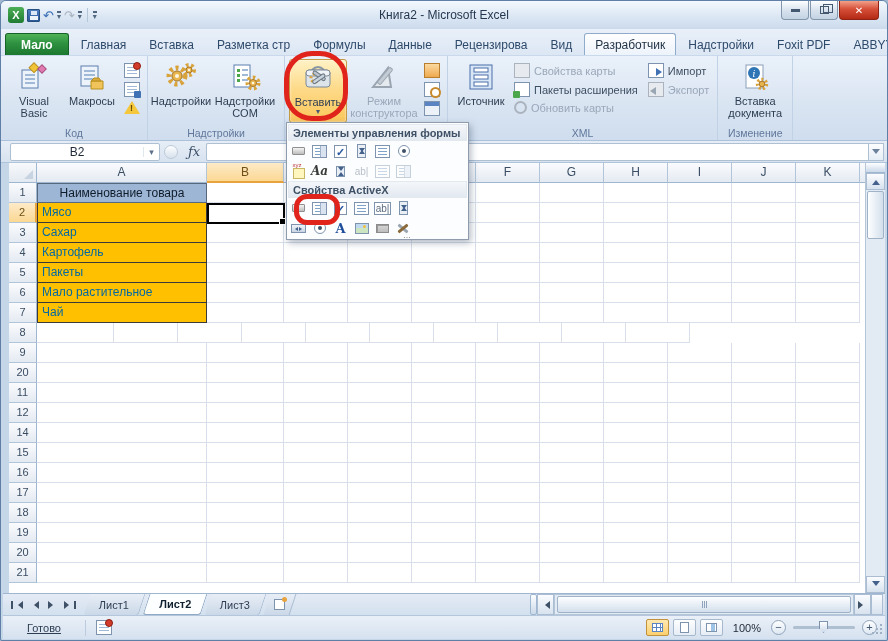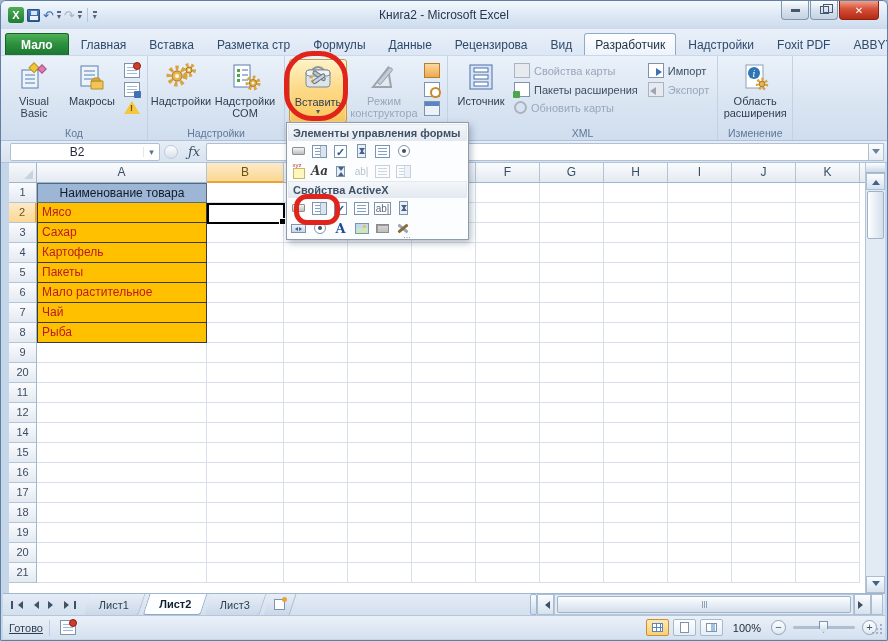--- a/index.html
+++ b/index.html
@@ -98,21 +98,21 @@
         text-align:center;line-height:19px;color:#3A4D63;flex:none;}
   .colh.sel{background:linear-gradient(#FDEAC8,#FBD893);border-bottom:2px solid #E8A33D;color:#6E4F14;line-height:18px;}
   .colh.fill{flex:1;border-right:none;}
   .grow{display:flex;height:20px;flex:none;}
   .rowh{width:28px;background:linear-gradient(#FAFBFD,#E4EAF2);border-right:1px solid #9FB6D0;border-bottom:1px solid #B2C4D8;
         text-align:center;font-size:11px;line-height:19px;color:#3A4D63;flex:none;}
   .rowh.sel{background:linear-gradient(#FDEAC8,#FBD893);border-right:2px solid #E8A33D;color:#6E4F14;}
   .cell{height:20px;border-right:1px solid #D8DFEA;border-bottom:1px solid #D8DFEA;flex:none;
         overflow:hidden;white-space:nowrap;line-height:19px;color:#111;}
   .cell.title{background:#9DB6D6;border:1px solid #55687E;text-align:center;color:#0F1B29;}
-  .cell.item{background:#FFC000;border-left:1px solid #3A3A3A;border-right:1px solid #3A3A3A;border-bottom:1px solid #3A3A3A;padding-left:4px;color:#b91c1c;}
+  .cell.item{background:#FFC000;border-left:1px solid #3A3A3A;border-right:1px solid #3A3A3A;border-bottom:1px solid #3A3A3A;padding-left:4px;color:#0369a1;}
   .selbox{position:absolute;left:198px;top:40px;width:78px;height:21px;border:2px solid #000;z-index:5;}
   .selbox::after{content:"";position:absolute;right:-3px;bottom:-3px;width:5px;height:5px;background:#000;border:1px solid #fff;}
 
   
   .vscroll{position:absolute;top:162px;right:2px;width:20px;height:430px;background:#E2EAF3;border-left:1px solid #B5C6D9;}
   .vs-split{height:10px;background:linear-gradient(#FDFEFF,#CBD9E9);border-bottom:1px solid #9FB6D0;}
   .vs-btn{height:17px;background:linear-gradient(#FBFCFE,#D7E2EE);border:1px solid #AABDD2;display:flex;align-items:center;justify-content:center;}
   .vs-btn.dn{position:absolute;bottom:0;left:0;right:0;}
   .tri-up{width:0;height:0;border:4px solid transparent;border-bottom:5px solid #44618C;margin-bottom:2px;}
   .tri-down{width:0;height:0;border:4px solid transparent;border-top:5px solid #44618C;margin-top:2px;}
@@ -182,21 +182,21 @@
   .hs-btn{width:17px;background:linear-gradient(#FBFCFE,#D7E2EE);border:1px solid #AABDD2;display:flex;align-items:center;justify-content:center;}
   .hs-track{width:300px;background:#E2EAF3;border:1px solid #B5C6D9;position:relative;}
   .hs-thumb{position:absolute;left:2px;top:1px;bottom:1px;right:2px;background:linear-gradient(#FDFEFF,#D3DFEC);
             border:1px solid #9FB2C8;border-radius:2px;display:flex;align-items:center;justify-content:center;gap:1px;}
   .grip{width:1px;height:7px;background:#8FA3BA;}
   .hs-end{width:12px;background:linear-gradient(#FBFCFE,#D7E2EE);border:1px solid #AABDD2;margin-right:2px;}
 
   
   .status{position:absolute;top:614px;left:2px;right:2px;height:24px;display:flex;align-items:center;
           background:linear-gradient(#EAF0F8,#D5E1EF);border-top:1px solid #B3C6DC;font-size:11px;color:#2E3E52;}
-  .st-ready{padding:0 6px;text-decoration:underline;}
+  .st-ready{padding:0 24px;text-decoration:underline;}
   .st-sep{width:1px;height:16px;background:#BCCBDD;}
   .st-macro{margin:0 10px;}
   .st-right{margin-left:auto;display:flex;align-items:center;gap:4px;margin-right:8px;}
   .vb{width:23px;height:17px;border:1px solid #A6B8CC;background:linear-gradient(#FDFEFF,#E6EDF5);
       display:flex;align-items:center;justify-content:center;border-radius:2px;}
   .vb.sel{background:linear-gradient(#FFE9B2,#FBD06F);border-color:#C2913B;}
   .vb-grid{width:11px;height:9px;border:1px solid #5B84C2;background:
       repeating-linear-gradient(90deg,#fff0 0 3px,#5B84C2 3px 4px),repeating-linear-gradient(#fff0 0 3px,#5B84C2 3px 4px),#fff;}
   .vb-page{width:9px;height:11px;border:1px solid #7E93AD;background:#fff;}
   .vb-break{width:11px;height:9px;border:1px solid #7E93AD;background:linear-gradient(90deg,#fff 0 4px,#9DC3E6 4px 8px,#fff 8px);}
@@ -389,21 +389,21 @@
 
     <div class="rgroup" style="border-right:1px solid #C2D2E6">
       <div class="bigbtn" style="width:66px">
         <svg width="30" height="30">
             <rect x="6" y="3" width="17" height="23" fill="#fff" stroke="#8CA0B8"></rect>
             <circle cx="14" cy="11" r="6" fill="#2E75B6"></circle>
             <text x="14" y="15" text-anchor="middle" font-size="9" font-family="DejaVu Serif" font-style="italic" fill="#fff">i</text>
             <circle cx="22" cy="22" r="4.5" fill="none" stroke="#D9A33C" stroke-width="3.5" stroke-dasharray="2 2"></circle>
             <circle cx="22" cy="22" r="2.8" fill="#E8B44C" stroke="#A8772A"></circle>
           </svg>
-        <span class="cap">Область расширения</span>
+        <span class="cap">Вставка документа</span>
       </div>
       <div class="grp-label">Изменение</div>
     </div>
     <div style="flex:1"></div>
   </div>
 
   <div class="frow">
     <div class="namebox">
       <span class="val">B2</span>
       <span class="arr">▾</span>
@@ -528,21 +528,20 @@
           <div class="cell" style="width: 64px;"></div>
           <div class="cell" style="width: 64px;"></div>
           <div class="cell" style="width: 64px;"></div>
           <div class="cell" style="width: 64px;"></div>
           <div class="cell" style="width: 64px;"></div>
           <div class="cell" style="width: 64px;"></div>
           <div class="cell" style="width: 64px;"></div>
         </div>
         <div class="grow">
           <div class="rowh">8</div>
-          <div class="cell item" style="width: 170px;">Рыба</div>
           <div class="cell" style="width: 77px;"></div>
           <div class="cell" style="width: 64px;"></div>
           <div class="cell" style="width: 64px;"></div>
           <div class="cell" style="width: 64px;"></div>
           <div class="cell" style="width: 64px;"></div>
           <div class="cell" style="width: 64px;"></div>
           <div class="cell" style="width: 64px;"></div>
           <div class="cell" style="width: 64px;"></div>
           <div class="cell" style="width: 64px;"></div>
           <div class="cell" style="width: 64px;"></div>

